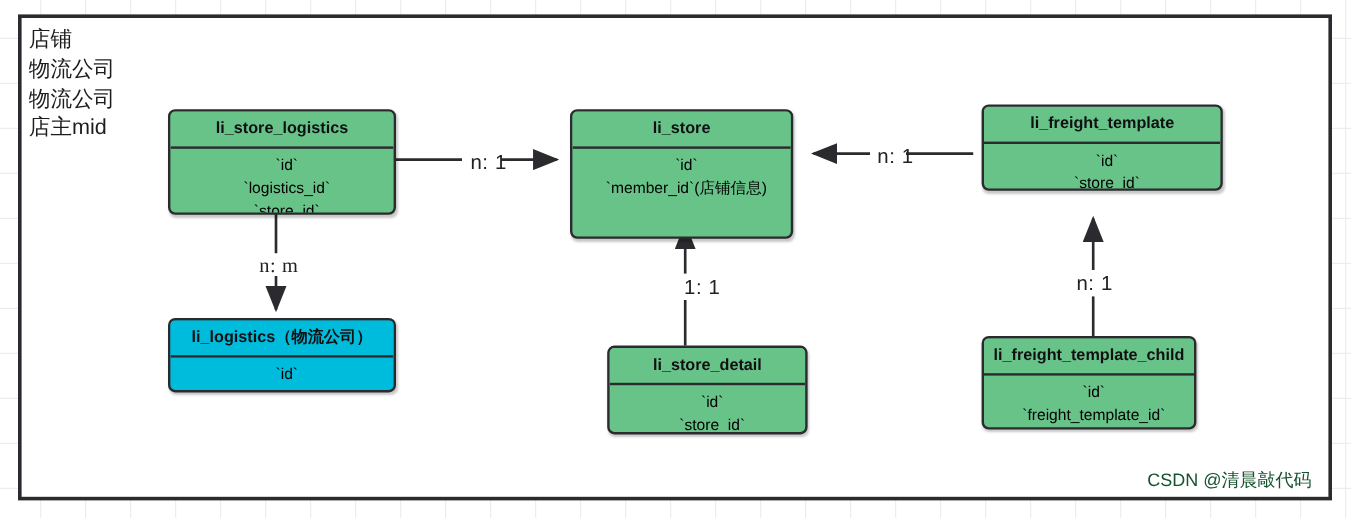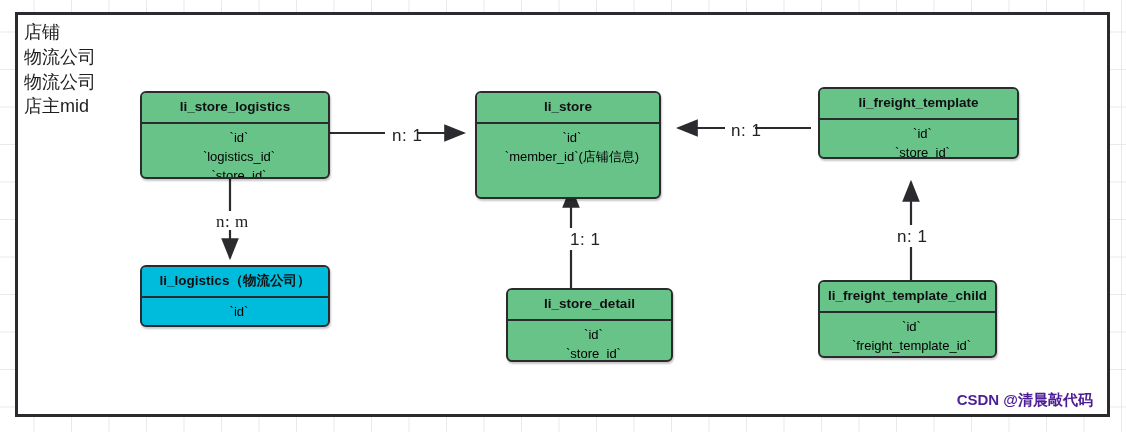--- a/index.html
+++ b/index.html
@@ -98,23 +98,22 @@
     width: 1095px;
     height: 405px;
     pointer-events: none;
   }
   
   #watermark {
     position: absolute;
     right: 14px;
     bottom: 4px;
     font-size: 15px;
-    color: #4c1d95;
-    white-space: nowrap;
-    font-weight: bold;
+    color: #14532d;
+    white-space: nowrap;
   }
 </style>
 </head>
 <body>
 
 <div id="page">
 
   <div id="grid-backdrop"></div>
 
   <div id="canvas-frame">

